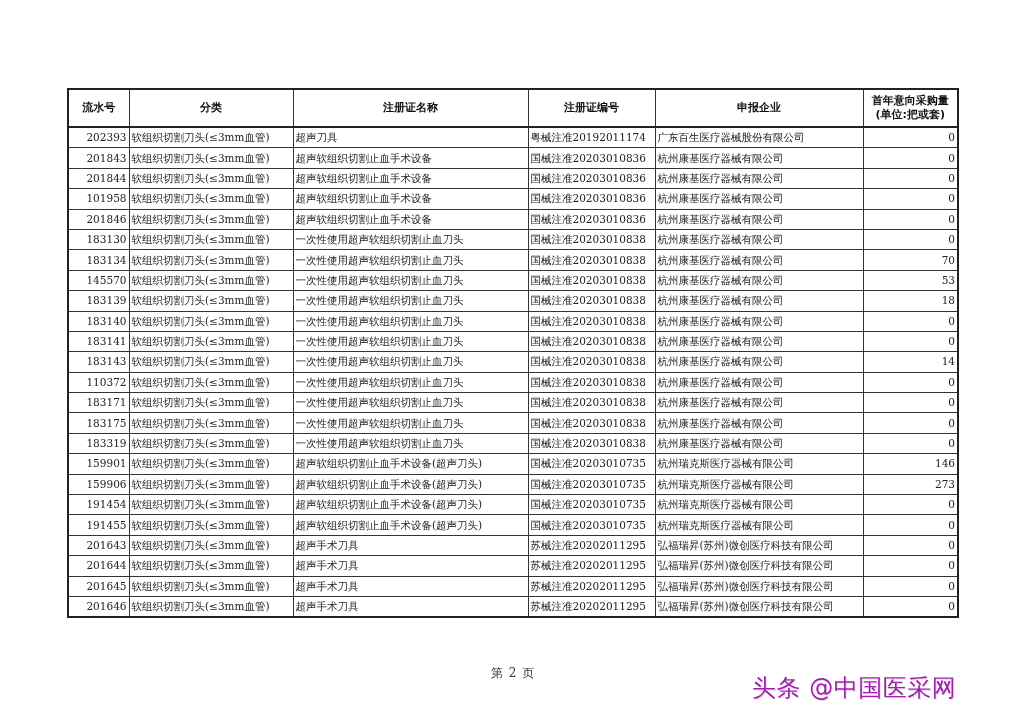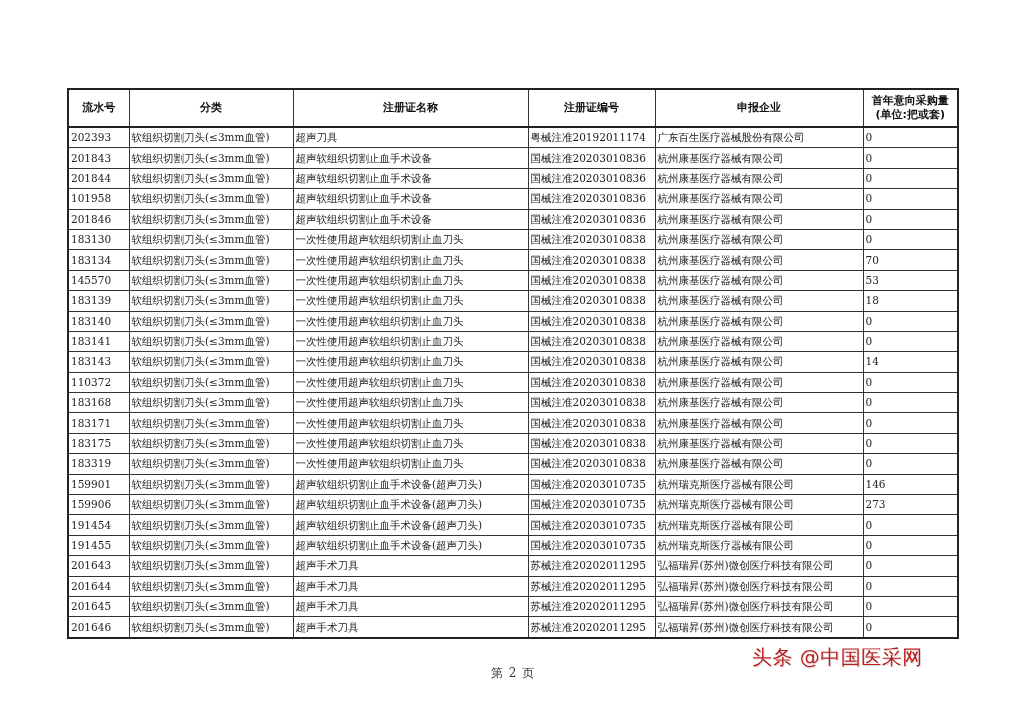--- a/index.html
+++ b/index.html
@@ -19,30 +19,30 @@
     font-size: 10.5px;
     line-height: 19px; height: 19.4px;
   }
   table.reg thead th {
     height: 36px; line-height: 14px;
     font-family: "DejaVu Sans", "Liberation Sans", sans-serif;
     font-weight: bold; font-size: 11px; color: #111;
     text-align: center;
     border-bottom: 2px solid #222;
   }
-  td.c { text-align: left; }
+  td.c { text-align: right; }
   td.l { text-align: left; }
   .footer-page {
     position: absolute; left: 491px; top: 665px;
     font-size: 12px; color: #333; letter-spacing: 1px;
   }
   .watermark {
-    position: absolute; left: 752px; top: 644px;
+    position: absolute; left: 752px; top: 672px;
     font-family: "DejaVu Sans", "Liberation Sans", sans-serif;
-    font-size: 20px; color: #b91c1c; letter-spacing: 0.5px;
+    font-size: 24px; color: #a21caf; letter-spacing: 0.5px;
     text-shadow: 0 0 1px #fff, 1px 1px 0 #ddd;
   }
 </style>
 </head>
 <body>
 
 <div class="page">
   <table class="reg">
     <colgroup>
       <col style="width:61px">
@@ -164,28 +164,20 @@
         </tr>
         <tr>
           <td class="c">110372</td>
           <td class="l">软组织切割刀头(≤3mm血管)</td>
           <td class="l">一次性使用超声软组织切割止血刀头</td>
           <td class="l">国械注准20203010838</td>
           <td class="l">杭州康基医疗器械有限公司</td>
           <td class="c">0</td>
         </tr>
         <tr>
-          <td class="c">183168</td>
-          <td class="l">软组织切割刀头(≤3mm血管)</td>
-          <td class="l">一次性使用超声软组织切割止血刀头</td>
-          <td class="l">国械注准20203010838</td>
-          <td class="l">杭州康基医疗器械有限公司</td>
-          <td class="c">0</td>
-        </tr>
-        <tr>
           <td class="c">183171</td>
           <td class="l">软组织切割刀头(≤3mm血管)</td>
           <td class="l">一次性使用超声软组织切割止血刀头</td>
           <td class="l">国械注准20203010838</td>
           <td class="l">杭州康基医疗器械有限公司</td>
           <td class="c">0</td>
         </tr>
         <tr>
           <td class="c">183175</td>
           <td class="l">软组织切割刀头(≤3mm血管)</td>

